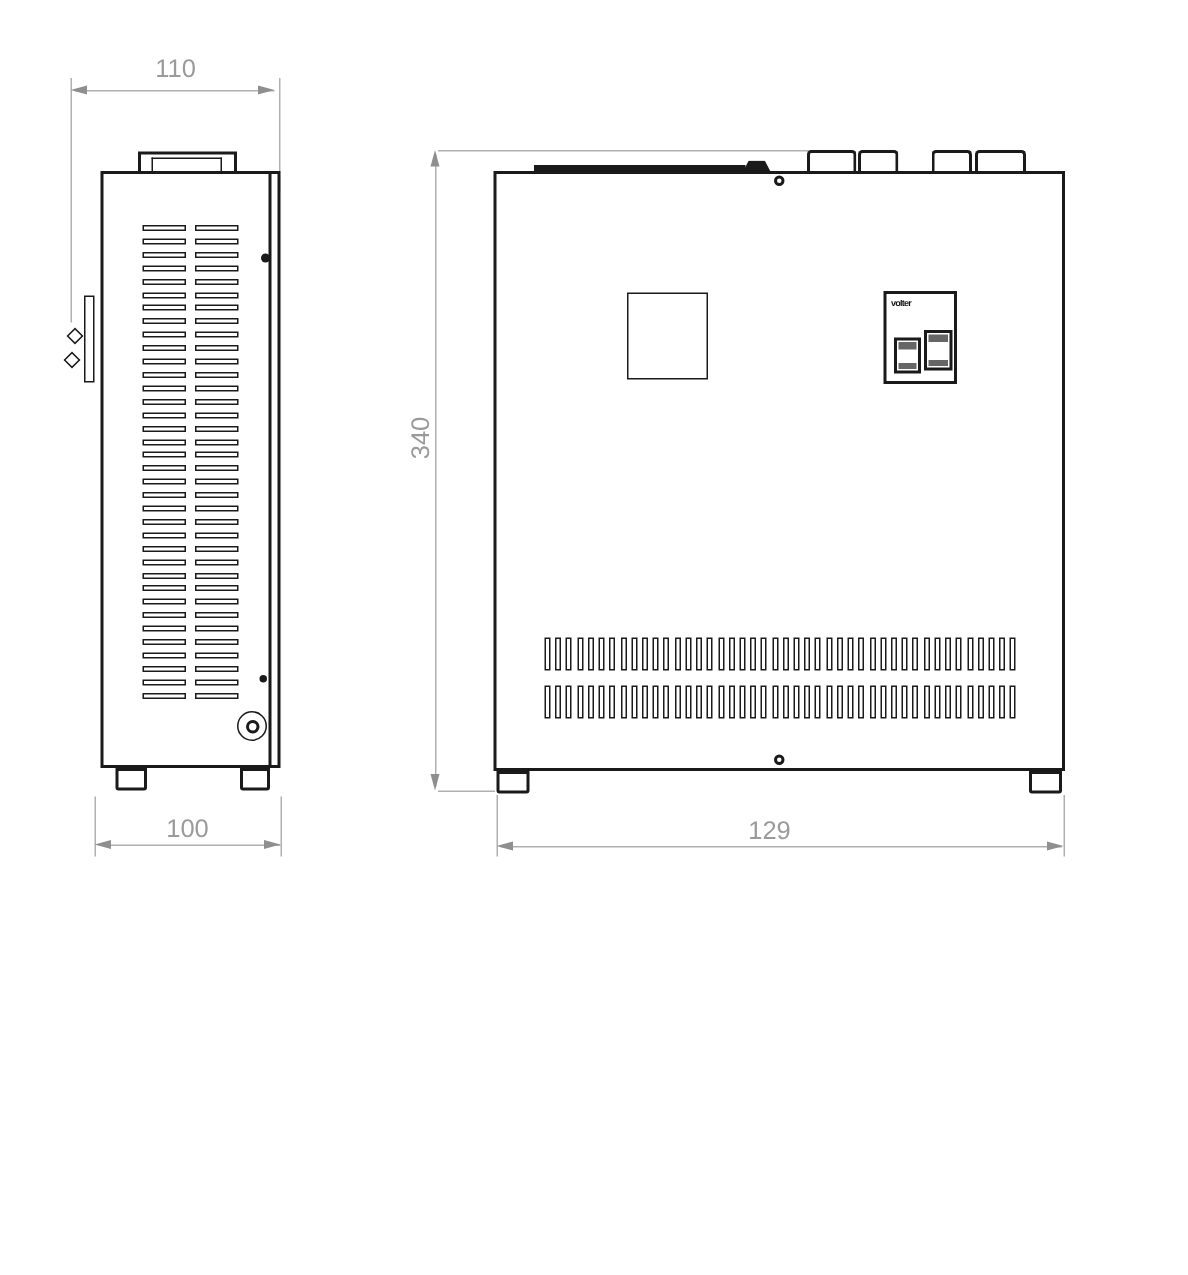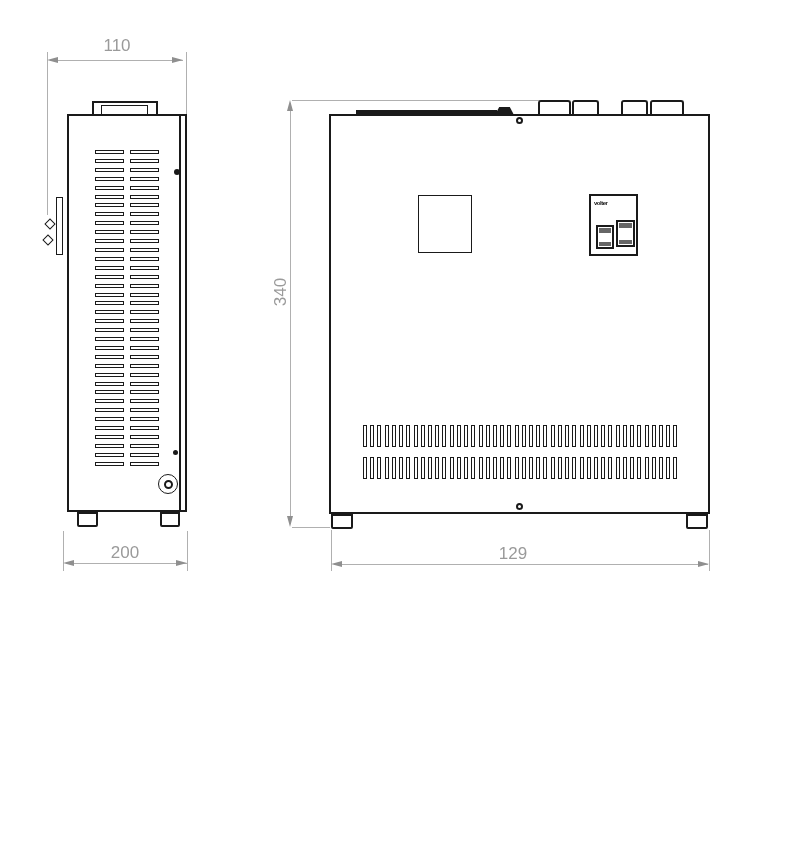--- a/index.html
+++ b/index.html
@@ -140,21 +140,21 @@
     <div class="abs circle" style="left:163.5px; top:479.5px; width:9px; height:9px; border:2.5px solid #1a1a1a; background:#fff;"></div>
 
     <div class="abs box" style="left:77px; top:512px; width:21px; height:15px; border-radius:0 0 2px 2px;"></div>
     <div class="abs box" style="left:160px; top:512px; width:20px; height:15px; border-radius:0 0 2px 2px;"></div>
 
     <div class="abs dimline" style="left:63px; top:531px; width:1px; height:40px;"></div>
     <div class="abs dimline" style="left:187px; top:531px; width:1px; height:40px;"></div>
     <div class="abs dimline" style="left:66px; top:563px; width:121px; height:1px;"></div>
     <div class="abs arr arr-l" style="left:63px; top:560px;"></div>
     <div class="abs arr arr-r" style="left:176px; top:560px;"></div>
-    <div class="abs dimtext" style="left:95px; top:543px; width:60px;">200</div>
+    <div class="abs dimtext" style="left:95px; top:543px; width:60px;">100</div>
   </div>
 
   <div>
 
     <div class="abs dimline" style="left:292px; top:100px; width:253px; height:1px;"></div>
     <div class="abs dimline" style="left:292px; top:527px; width:38px; height:1px;"></div>
     <div class="abs dimline" style="left:290px; top:103px; width:1px; height:421px;"></div>
     <div class="abs arr arr-u" style="left:287px; top:100px;"></div>
     <div class="abs arr arr-d" style="left:287px; top:516px;"></div>
     <div class="abs dimtext rot90" style="left:258px; top:282px; width:46px;">340</div>

